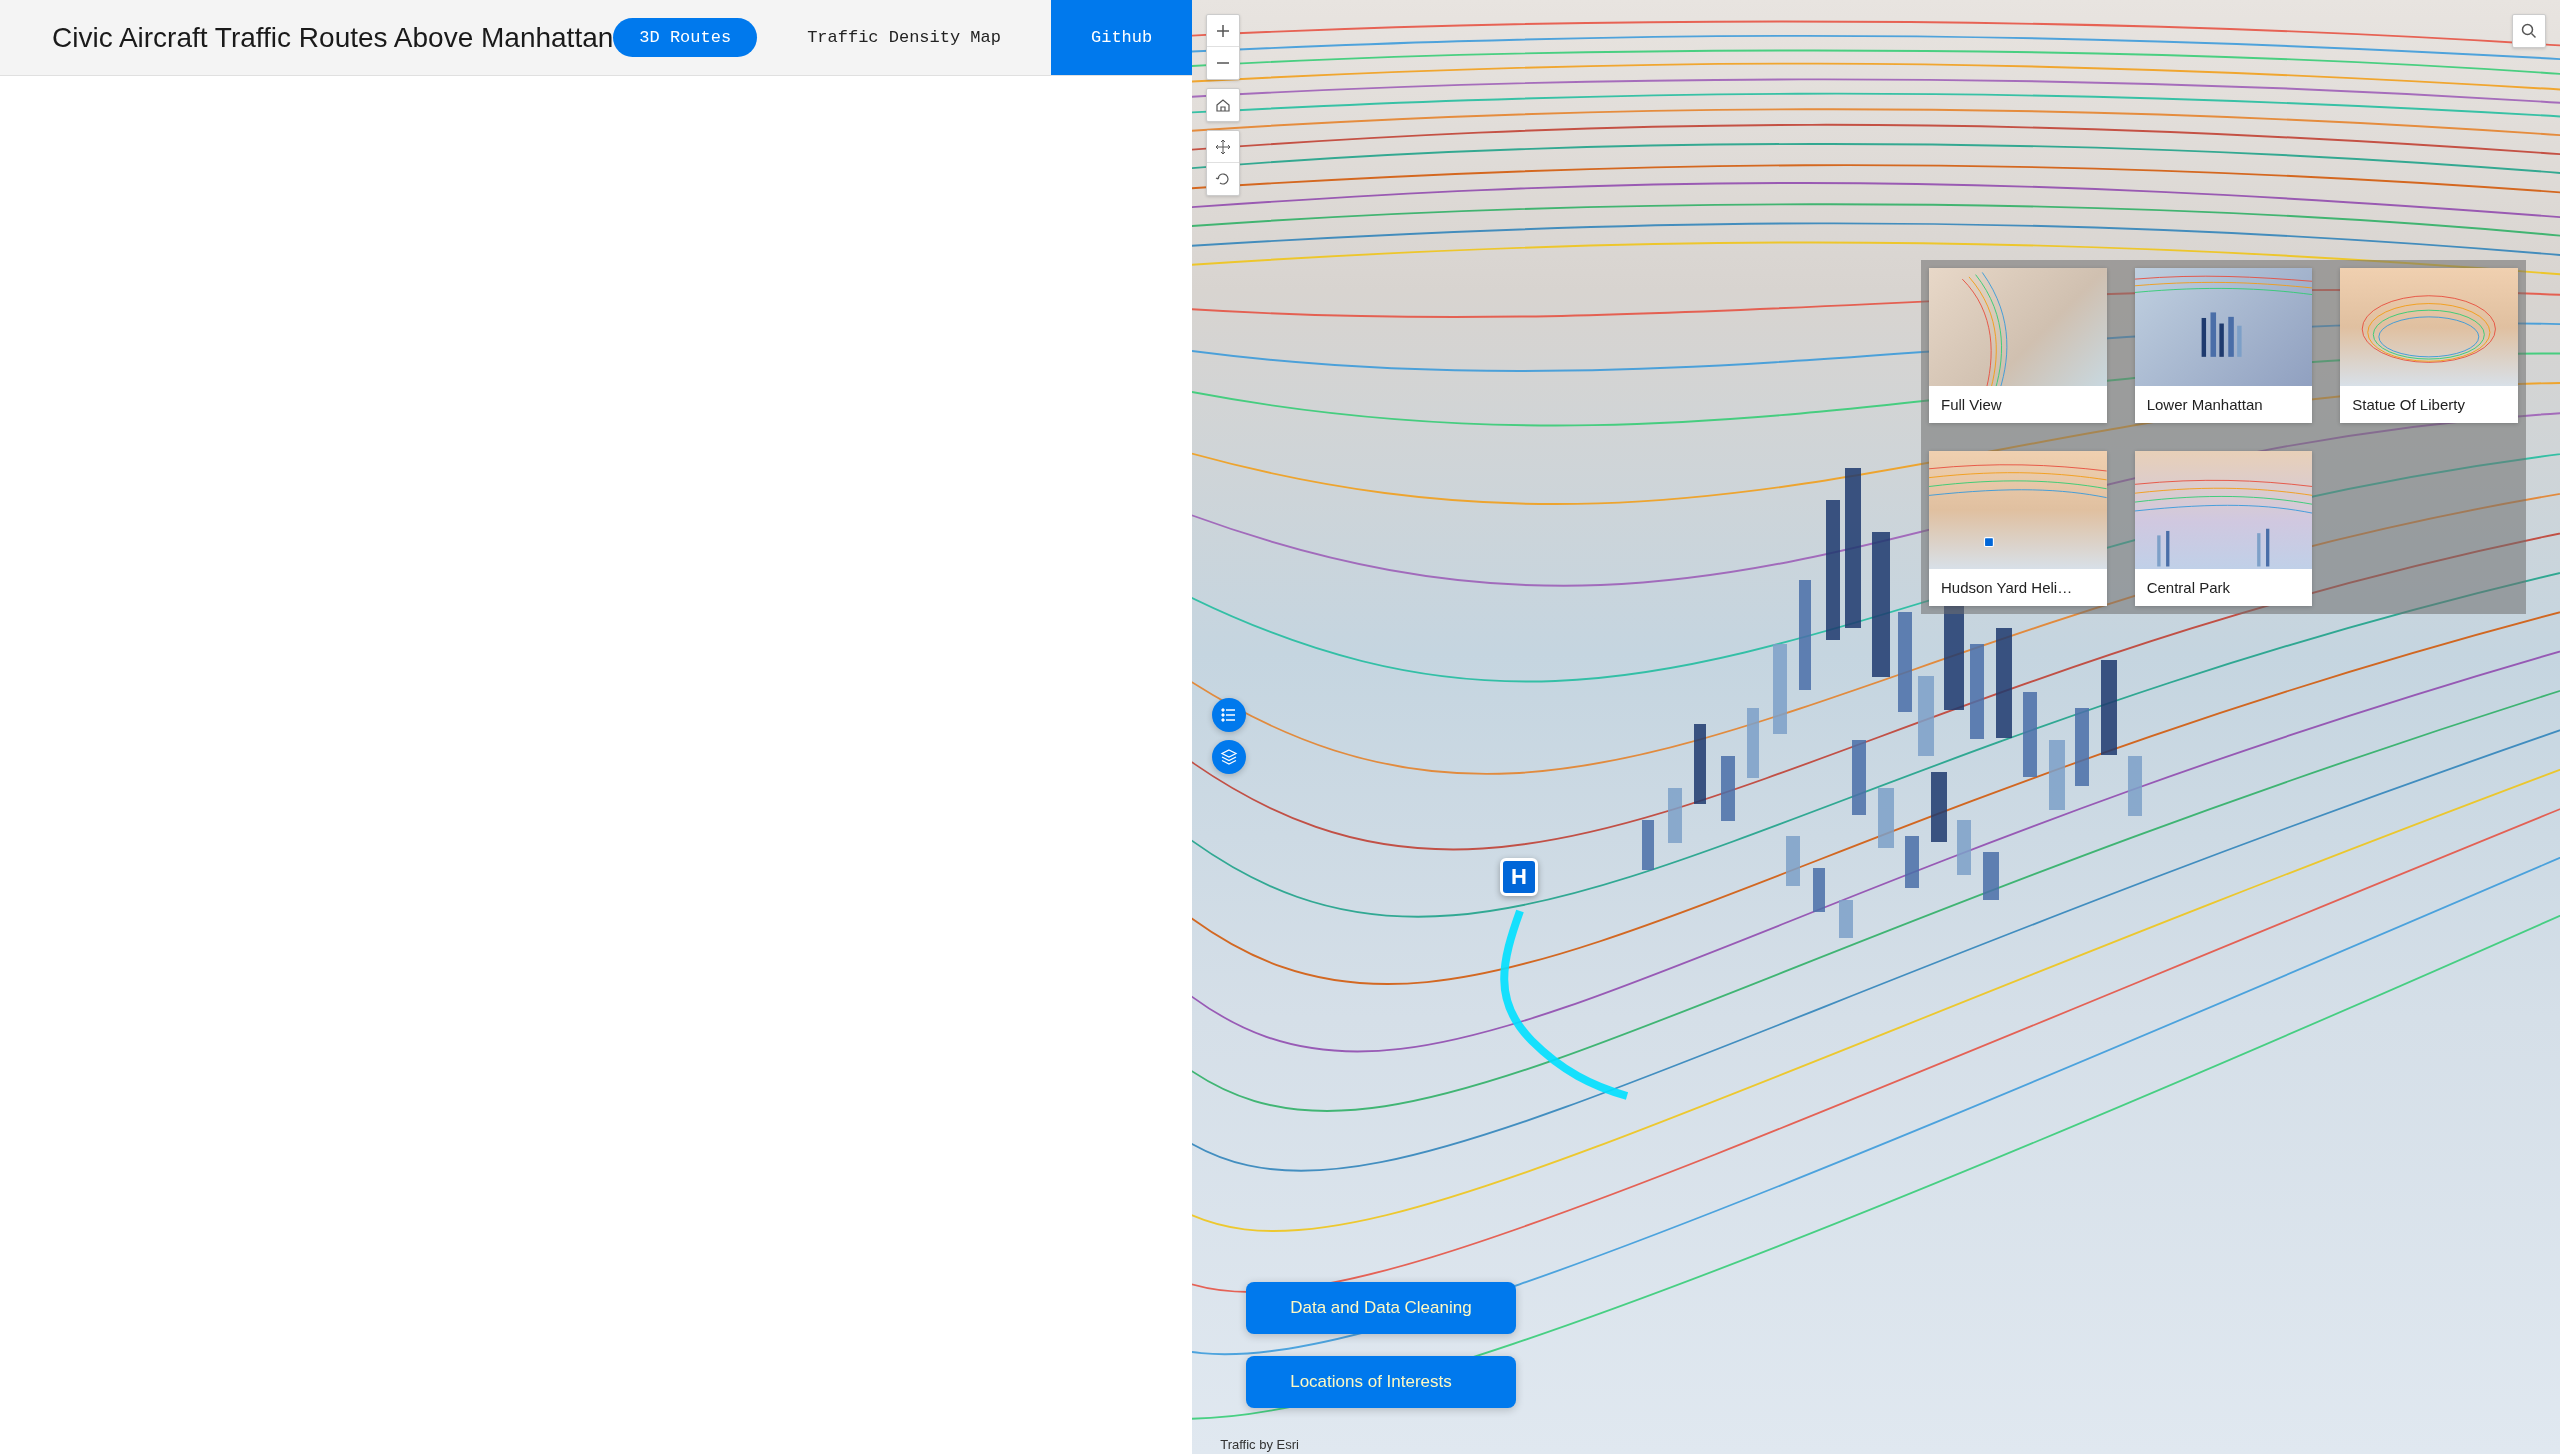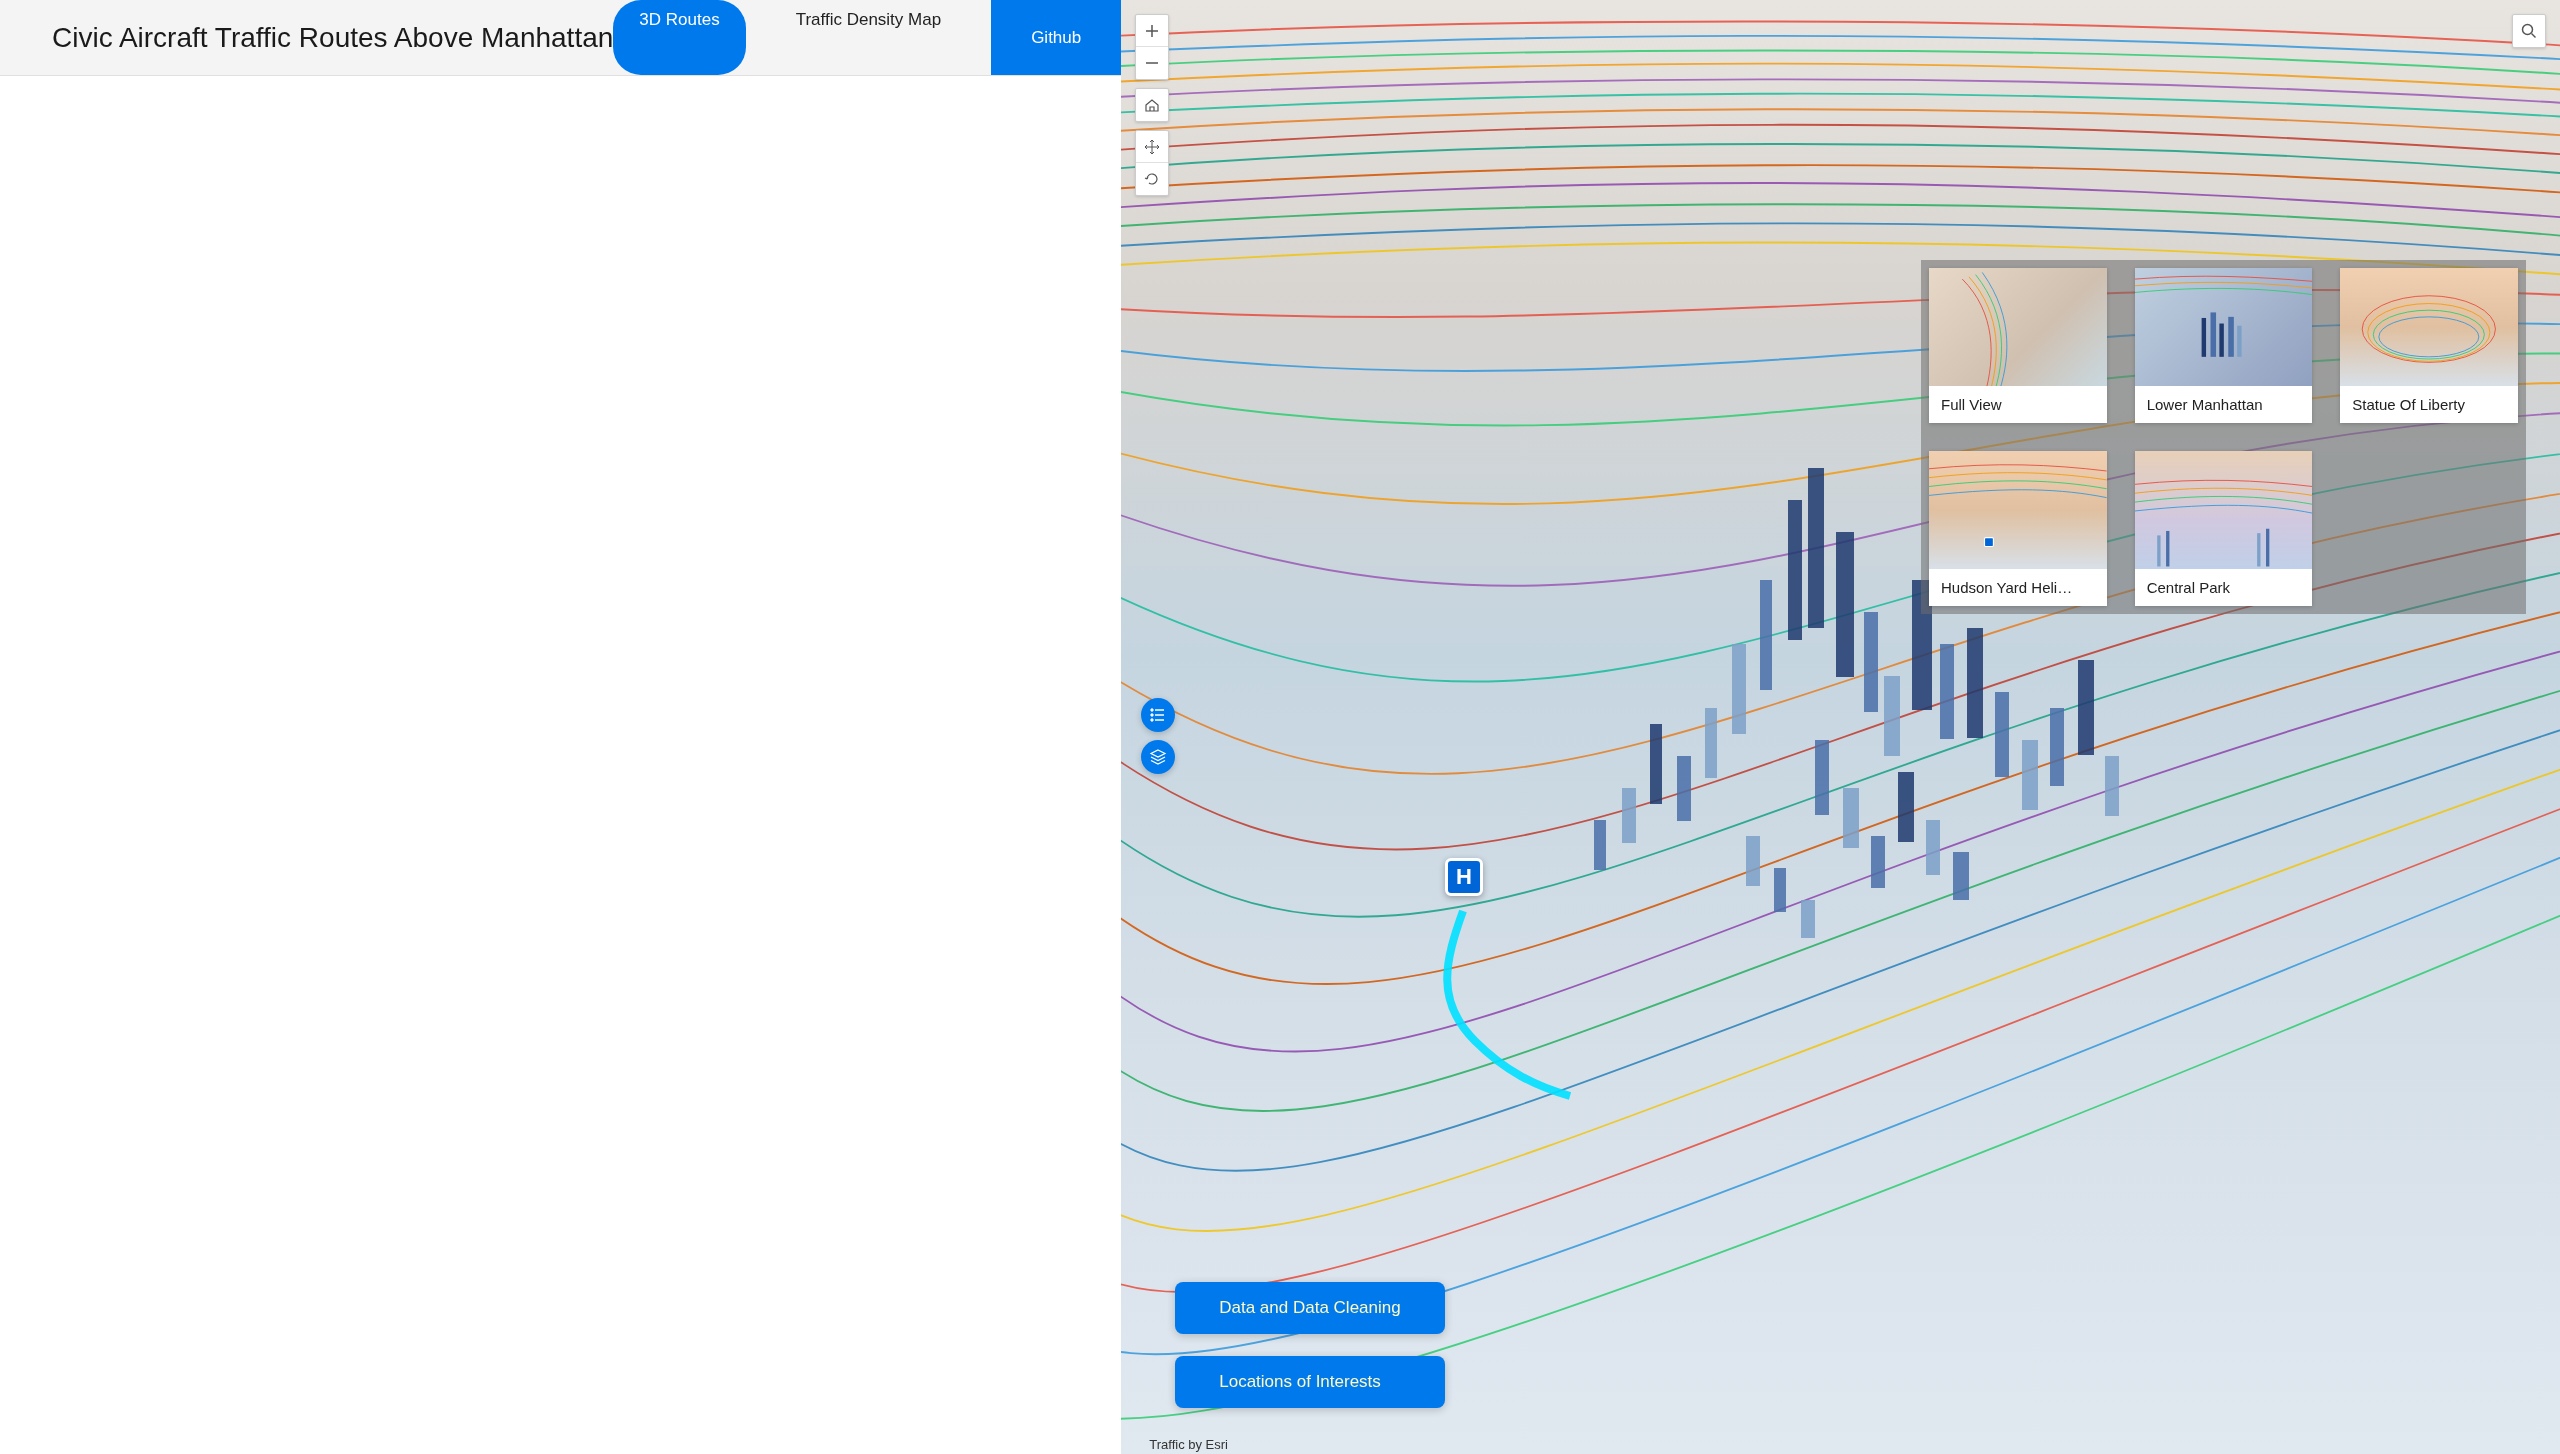--- a/index.html
+++ b/index.html
@@ -13,21 +13,21 @@
   background: #f4f4f4;
   display: flex;
   align-items: center;
   justify-content: space-between;
   padding-left: 52px;
   position: relative;
   z-index: 10;
   border-bottom: 1px solid #e0e0e0;
 }
 .title { font-size: 28px; font-weight: 400; color: #1a1a1a; }
-.nav { display: flex; height: 100%; }
+.nav { display: flex; align-items: center; height: 100%; font-family: Liberation Mono, monospace; }
 .nav-item {
   padding: 10px 26px;
   font-size: 17px;
   color: #222;
   cursor: pointer;
   border-radius: 28px;
   margin-right: 24px;
 }
 .nav-item.active { background: #0079ed; color: #fff; }
 .github-btn {

